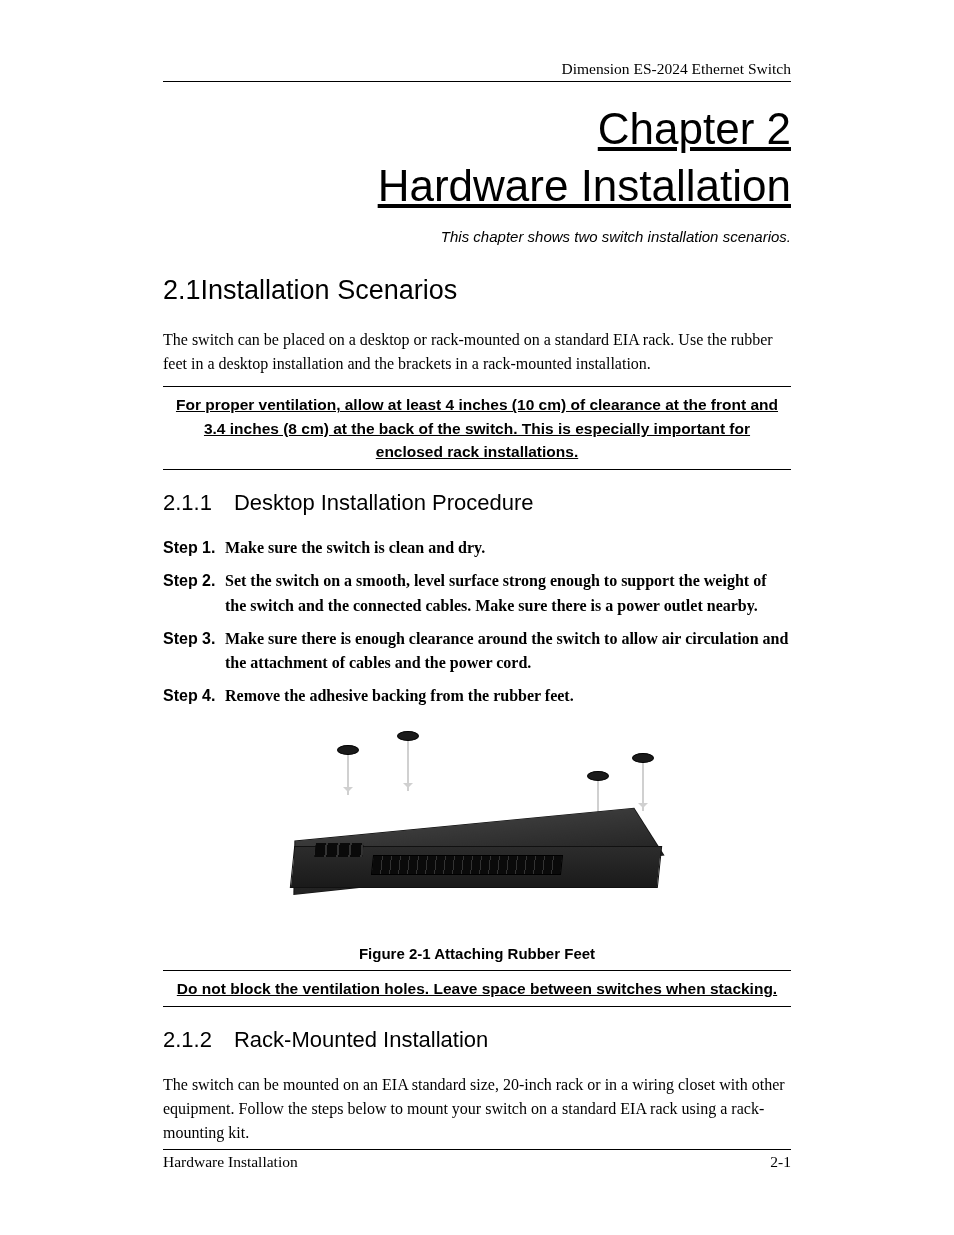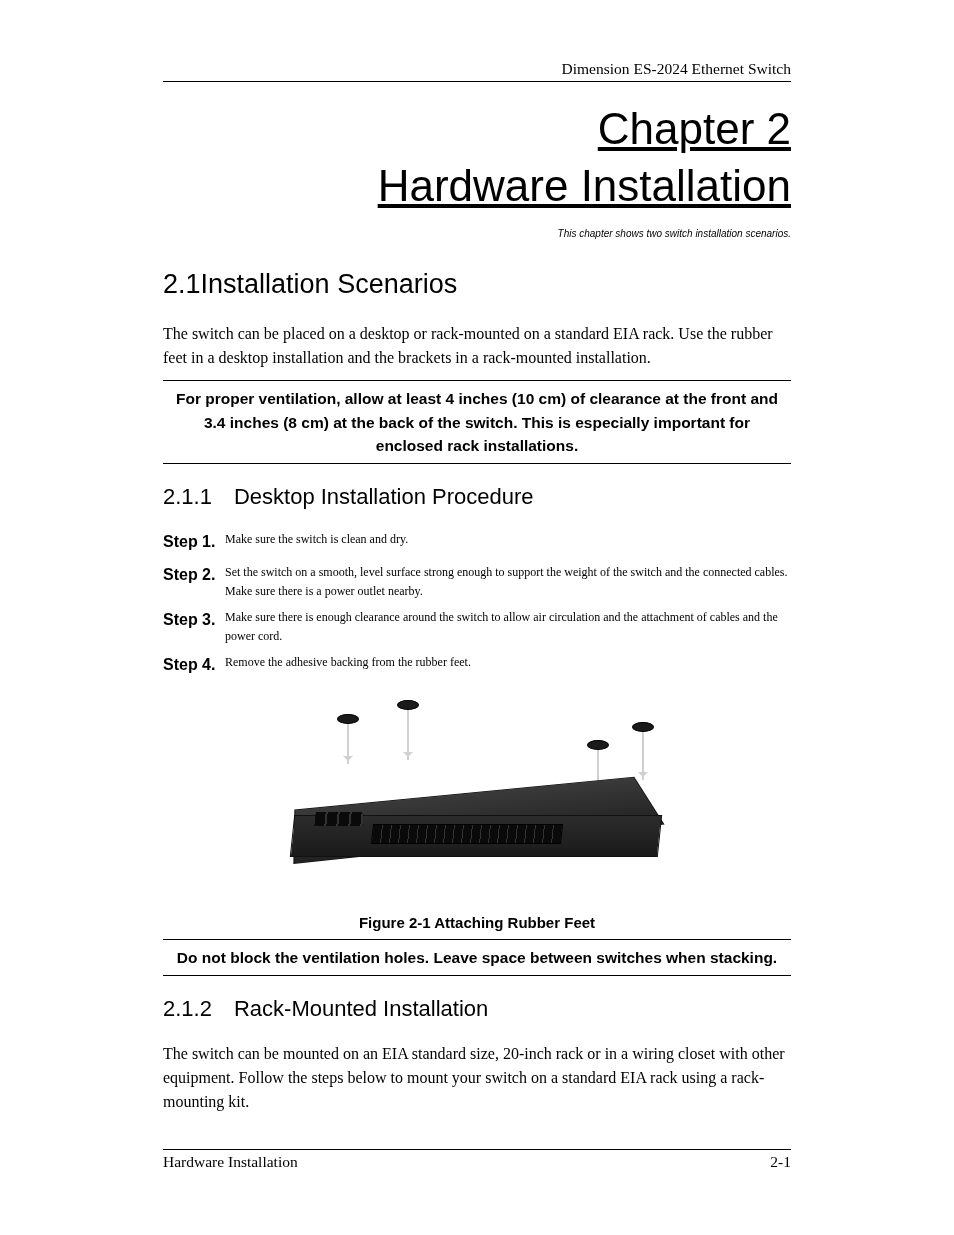--- a/index.html
+++ b/index.html
@@ -32,21 +32,21 @@
       font-size: 44px;
       font-weight: 400;
       margin: 18px 0 0 0;
       line-height: 1.3;
     }
     .chapter-title .u { text-decoration: underline; }
     .chapter-subtitle {
       text-align: right;
       font-style: italic;
       font-family: Arial, Helvetica, sans-serif;
-      font-size: 10px;
+      font-size: 15px;
       margin-top: 14px;
       margin-bottom: 30px;
     }
     h2.section {
       font-family: Arial, Helvetica, sans-serif;
       font-weight: 400;
       font-size: 27px;
       margin: 22px 0 22px 0;
     }
     .section-num { display: inline-block; }
@@ -58,20 +58,21 @@
     .warning-box {
       border-top: 1.5px solid #000;
       border-bottom: 1.5px solid #000;
       padding: 6px 8px;
       text-align: center;
       font-family: Arial, Helvetica, sans-serif;
       font-weight: bold;
       font-size: 15.5px;
       line-height: 1.5;
       margin: 8px 0 20px 0;
+      text-decoration: underline;
     }
     h3.subsection {
       font-family: Arial, Helvetica, sans-serif;
       font-weight: 400;
       font-size: 22px;
       margin: 14px 0 20px 0;
     }
     .subsection-num { display: inline-block; margin-right: 22px; text-align: center; }
     .steps { margin: 0 0 14px 0; }
     .step {
@@ -82,22 +83,23 @@
     }
     .step-label {
       font-family: Arial, Helvetica, sans-serif;
       font-weight: bold;
       font-size: 16px;
       flex: 0 0 60px;
       white-space: nowrap;
     }
     .step-text {
       flex: 1;
-      font-size: 12px;
+      font-size: 16px;
       padding-left: 2px;
+      font-weight: bold;
     }
     .figure-wrap {
       text-align: center;
       margin: 10px 0 6px 0;
     }
     .figure-img {
       display: inline-block;
       width: 420px;
       height: 210px;
       position: relative;

